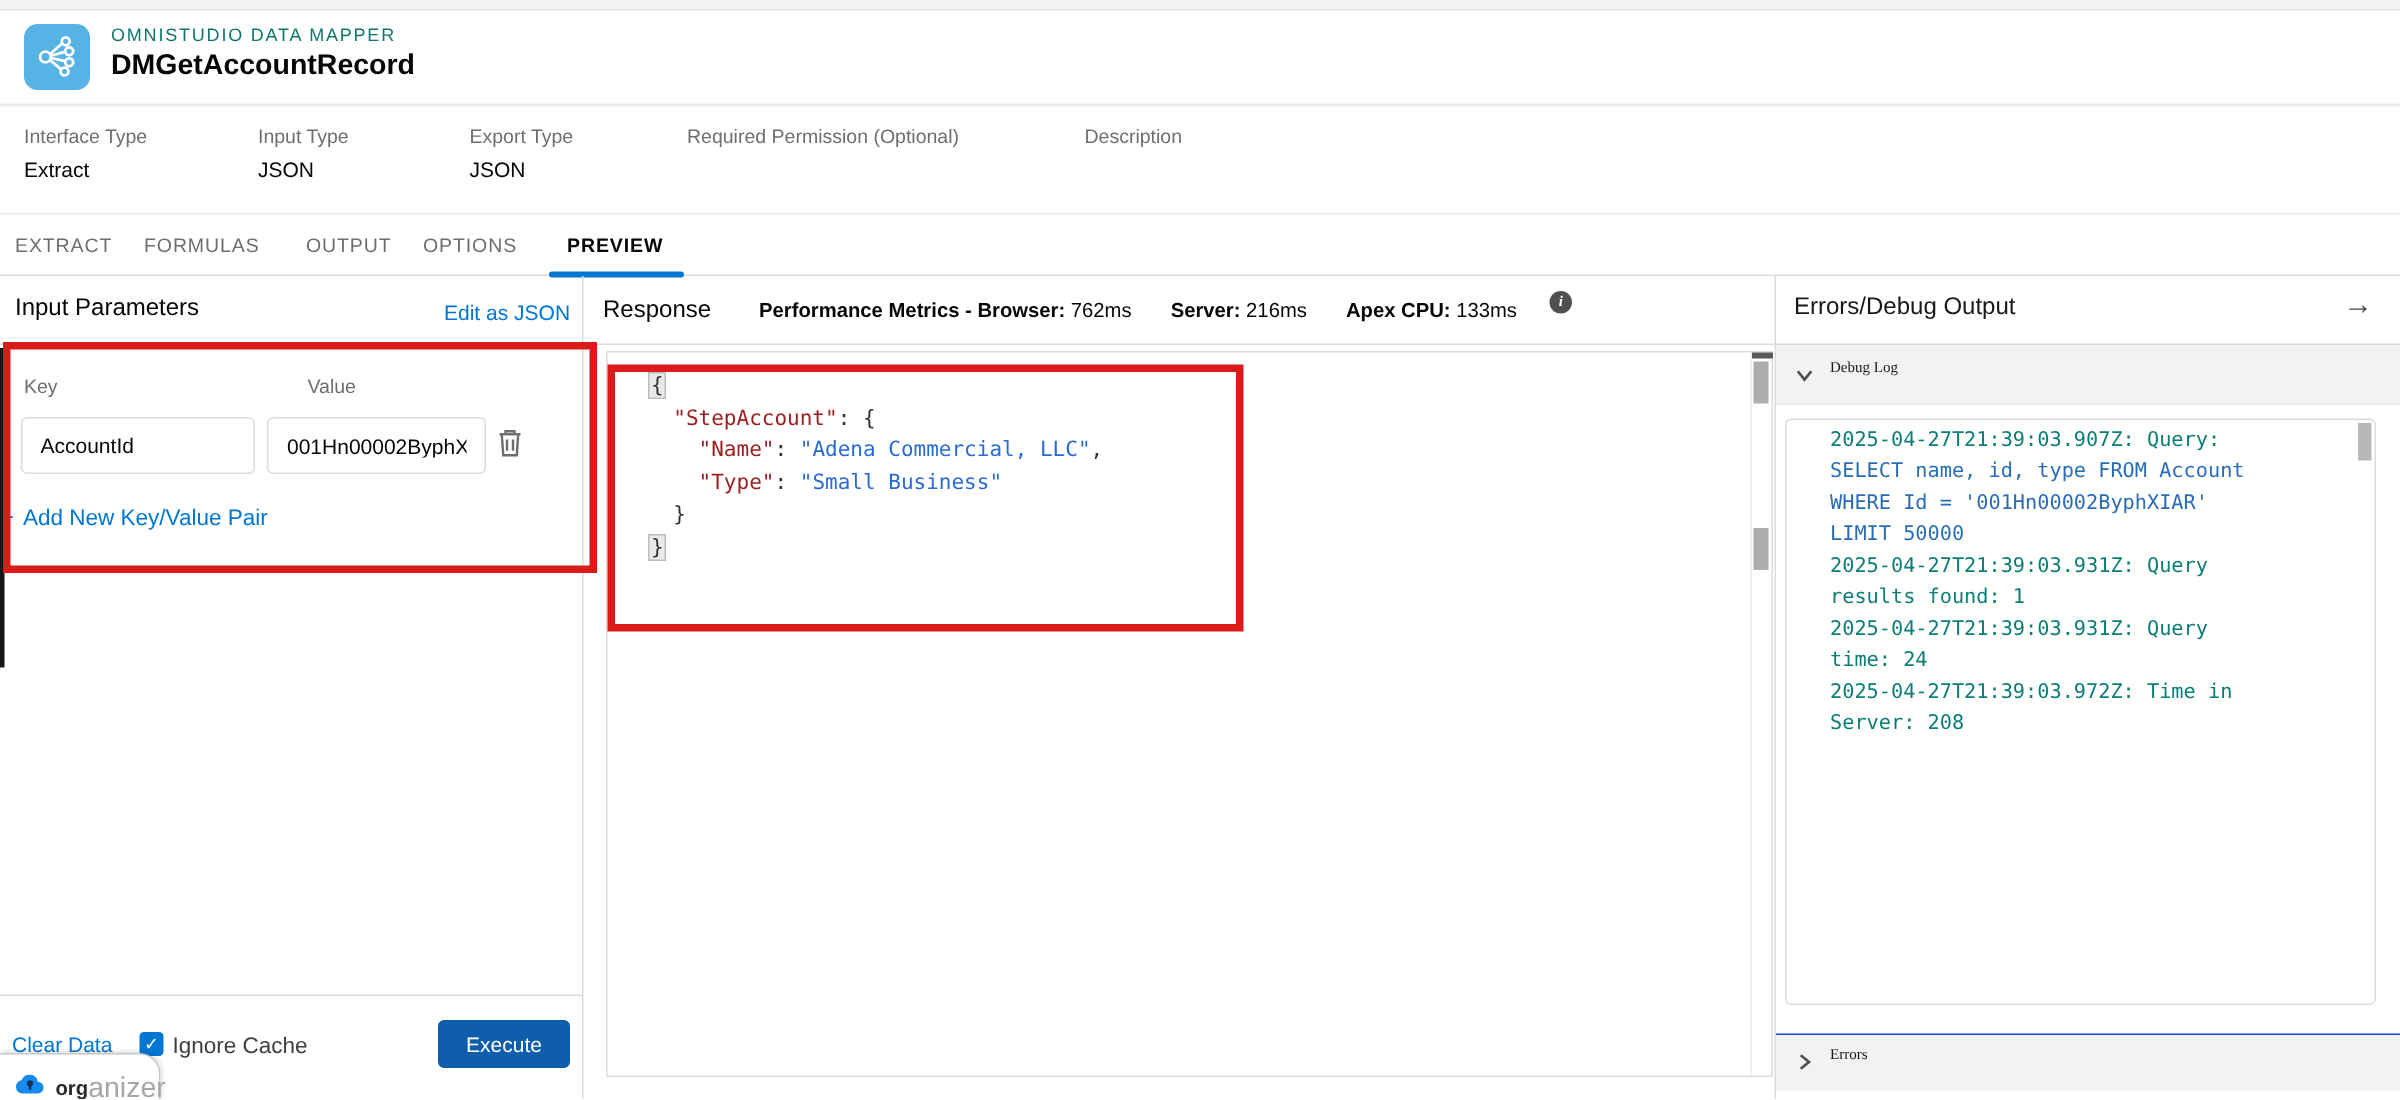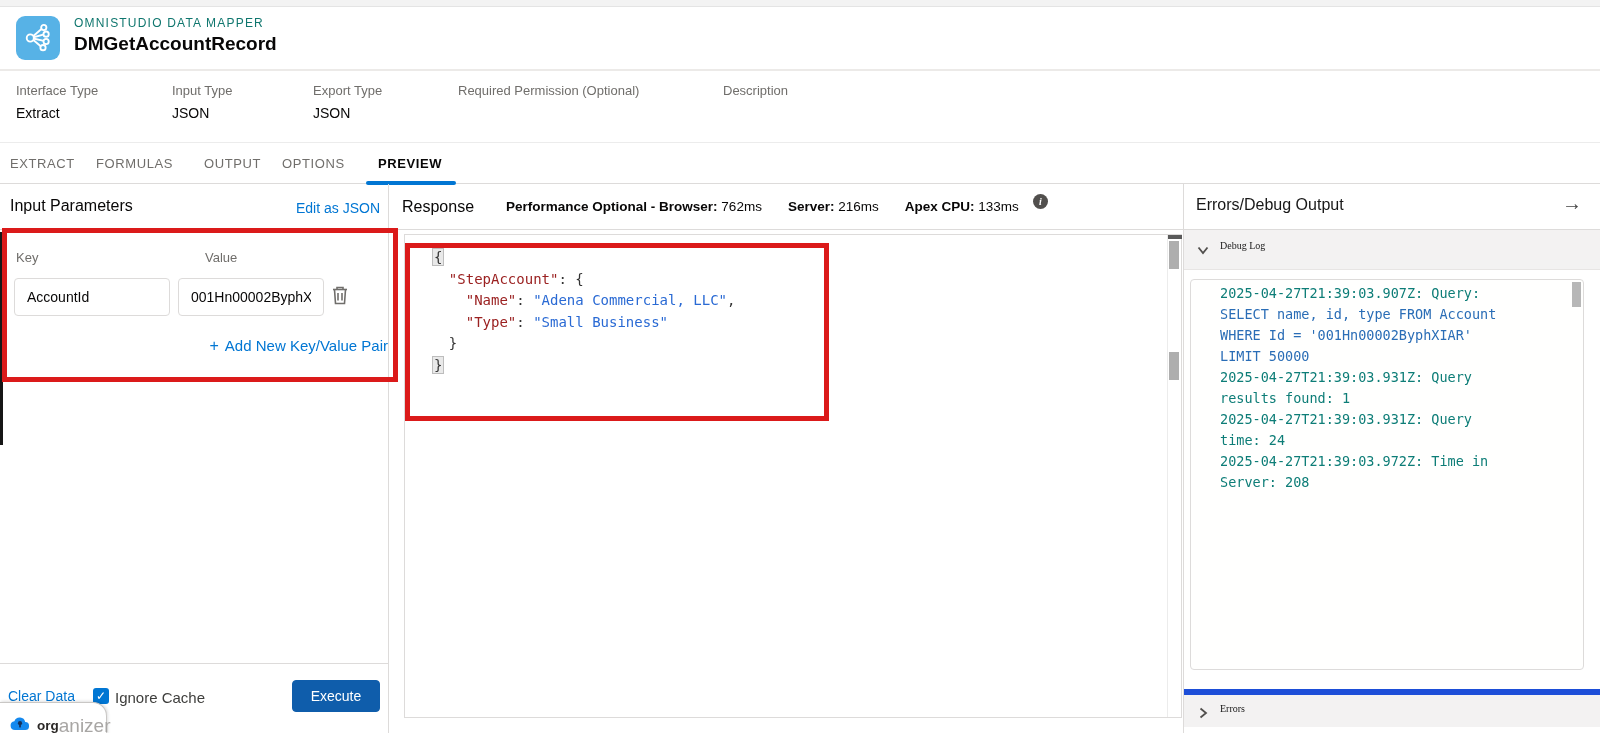--- a/index.html
+++ b/index.html
@@ -35,21 +35,21 @@
   
   .panel-divider-left  { position:absolute; left:388px; top:184px; width:1px; height:549px; background:#dddbda; }
   .panel-divider-right { position:absolute; left:1183px; top:184px; width:1px; height:549px; background:#dddbda; }
   .panel-header-border { position:absolute; top:229px; height:1px; background:#dddbda; }
 
   .lp-title { position:absolute; left:10px; top:197px; font-size:16px; color:#080707; }
   .lp-editjson { position:absolute; left:296px; top:200px; font-size:14px; color:#0176d3; cursor:pointer; }
   .kv-label { position:absolute; top:250px; font-size:13px; color:#706e6b; }
   .kv-input { position:absolute; top:278px; height:38px; border:1px solid #dddbda; border-radius:4px; background:#fff; font-size:14px; color:#080707; padding:0 12px; font-family:"Liberation Sans",sans-serif; }
   .trash { position:absolute; left:330px; top:284px; width:20px; height:22px; cursor:pointer; }
-  .add-pair { position:absolute; left:0px; top:337px; width:388px; text-align:right; font-size:15px; color:#0176d3; cursor:pointer; }
+  .add-pair { position:absolute; left:0px; top:337px; width:388px; text-align:left; font-size:15px; color:#0176d3; cursor:pointer; }
   .add-pair .plus { font-size:16px; margin-right:6px; }
   .lp-bottom-divider { position:absolute; left:0; top:663px; width:388px; height:1px; background:#dddbda; }
   .clear-data { position:absolute; left:8px; top:688px; font-size:14px; color:#0176d3; text-decoration:underline; cursor:pointer; }
   .cache-box { position:absolute; left:93px; top:688px; width:16px; height:16px; background:#0176d3; border-radius:3px; color:#fff; font-size:12px; line-height:16px; text-align:center; cursor:pointer; }
   .cache-label { position:absolute; left:115px; top:689px; font-size:15px; color:#3e3e3c; }
   .execute-btn { position:absolute; left:292px; top:680px; width:88px; height:32px; background:#0f5dab; border:1px solid #0f5dab; border-radius:4px; color:#fff; font-size:14px; cursor:pointer; font-family:"Liberation Sans",sans-serif; }
 
   
   .resp-header { position:absolute; left:402px; top:184px; height:45px; display:flex; align-items:center; }
   .resp-title { font-size:16px; color:#080707; margin-right:32px; }
@@ -65,21 +65,21 @@
 
   .code { position:absolute; left:432px; top:247px; font-family:"DejaVu Sans Mono", monospace; font-size:14px; line-height:21.5px; white-space:pre; color:#333; }
   .code .k { color:#9b2121; }
   .code .s { color:#2a6ad4; }
   .code .br { background:#e9e9e9; border:1px solid #bdbdbd; padding:0 1px; }
 
   
   .rp-title { position:absolute; left:1196px; top:196px; font-size:16px; color:#181818; }
   .rp-arrow { position:absolute; left:1562px; top:192px; font-size:20px; color:#444; cursor:pointer; }
   .debug-bar { position:absolute; left:1184px; top:230px; width:416px; height:40px; background:#f3f2f2; border-bottom:1px solid #e7e5e4; }
-  .errors-bar { position:absolute; left:1184px; top:689px; width:416px; height:38px; background:#f3f2f2; border-top:6px solid #1d4ed8; }
+  .errors-bar { position:absolute; left:1184px; top:689px; width:416px; height:38px; background:#f3f2f2; border-top:1px solid #1d4ed8; }
   .sec-chevron { position:absolute; left:12px; top:13px; }
   .sec-label { position:absolute; left:36px; top:10px; font-size:10px; color:#181818;font-family:Liberation Serif, serif; }
   .log-box { position:absolute; left:1190px; top:279px; width:394px; height:391px; background:#fffffe; border:1px solid #dddbda; border-radius:4px; }
   .log-thumb { position:absolute; left:1572px; top:282px; width:9px; height:25px; background:#b7b7b7; }
   .log-text { position:absolute; left:1220px; top:283px; width:350px; font-family:"DejaVu Sans Mono", monospace; font-size:13.5px; line-height:21px; white-space:pre-wrap; }
   .log-text .teal { color:#0d7d77; }
   .log-text .blue { color:#2a6db6; }
 
   
   .black-edge { position:absolute; left:0; top:232px; width:3px; height:213px; background:#161616; }
@@ -181,21 +181,21 @@
   <div class="add-pair"><span class="plus">+</span><span>Add New Key/Value Pair</span></div>
 
   <div class="lp-bottom-divider"></div>
   <div class="clear-data">Clear Data</div>
   <div class="cache-box">✓</div>
   <div class="cache-label">Ignore Cache</div>
   <button class="execute-btn">Execute</button>
 
   <div class="resp-header">
     <span class="resp-title">Response</span>
-    <span class="metric"><b>Performance Optional - Browser:</b> <span>762ms</span></span>
+    <span class="metric"><b>Performance Metrics - Browser:</b> <span>762ms</span></span>
     <span class="metric"><b>Server:</b> <span>216ms</span></span>
     <span class="metric"><b>Apex CPU:</b> <span>133ms</span></span>
   </div>
   <div class="info-icon">i</div>
 
   <div class="resp-area"></div>
   <div class="resp-scroll-track"></div>
   <div class="resp-scroll-cap"></div>
   <div class="resp-thumb1"></div>
   <div class="resp-thumb2"></div>

